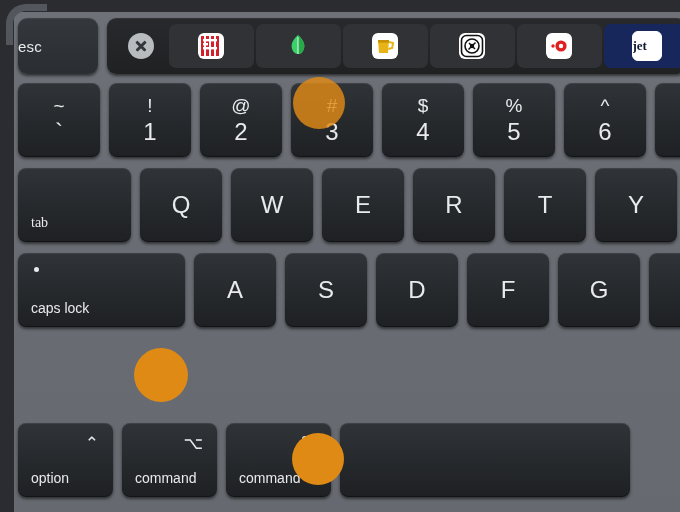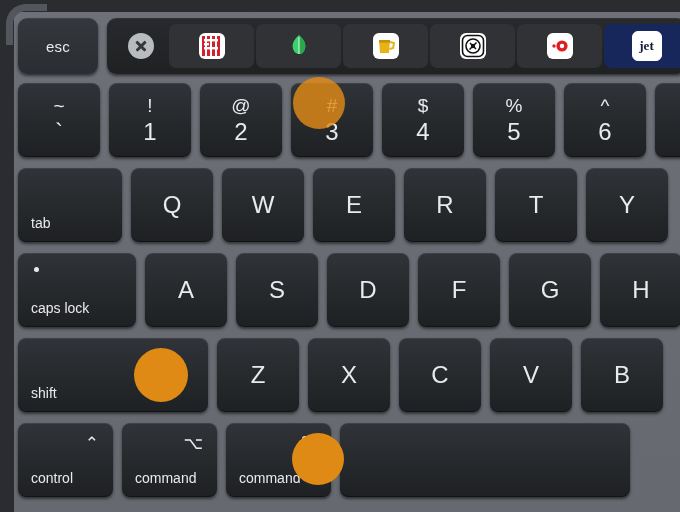--- a/index.html
+++ b/index.html
@@ -56,21 +56,20 @@
     z-index: 3;
   }
   .tb-esc {
     width: 80px;
     height: 56px;
     border-radius: 9px;
     background: linear-gradient(180deg, #34373b 0%, #2a2d31 100%);
     box-shadow: 0 2px 3px rgba(0,0,0,0.55), inset 0 1px 0 rgba(255,255,255,0.06);
     display: flex;
     align-items: center;
-    justify-content: center;
     color: #e9eaec;
     font-size: 15px;
     letter-spacing: 0.2px;
     flex: none;
   }
   .tb-strip {
     margin-left: 9px;
     flex: 1;
     height: 56px;
     border-radius: 9px;
@@ -117,21 +116,21 @@
     display: flex;
     align-items: center;
     justify-content: center;
   }
   .tb-app.accent { background: #17275c; }
   .tb-app .glyph {
     width: 28px; height: 28px;
     border-radius: 6px;
     display: flex;
     align-items: center;
-    justify-content: center;
+    justify-content: flex-start;
     overflow: hidden;
   }
 
   
   .row {
     position: absolute;
     display: flex;
     left: 18px;
   }
   .key {
@@ -328,21 +327,21 @@
     </div>
     <div class="key" style="width:82px;height:74px;">
       <div class="stack">
         
         
       </div>
     </div>
   </div>
 
   <div class="row" style="top:168px;">
-    <div class="key" style="width:104px;height:74px;">
+    <div class="key" style="width:113px;height:74px;font-family:Liberation Serif, serif;">
       <span class="bl">tab</span>
     </div>
     <div class="key" style="width:82px;height:74px;">
       <div class="center">Q</div>
     </div>
     <div class="key" style="width:82px;height:74px;">
       <div class="center">W</div>
     </div>
     <div class="key" style="width:82px;height:74px;">
       <div class="center">E</div>
@@ -352,21 +351,21 @@
     </div>
     <div class="key" style="width:82px;height:74px;">
       <div class="center">T</div>
     </div>
     <div class="key" style="width:82px;height:74px;">
       <div class="center">Y</div>
     </div>
   </div>
 
   <div class="row" style="top:253px;">
-    <div class="key" style="width:118px;height:74px;">
+    <div class="key" style="width:167px;height:74px;">
       <span class="dot"></span>
       <span class="bl">caps lock</span>
     </div>
     <div class="key" style="width:82px;height:74px;">
       <div class="center">A</div>
     </div>
     <div class="key" style="width:82px;height:74px;">
       <div class="center">S</div>
     </div>
     <div class="key" style="width:82px;height:74px;">
@@ -376,45 +375,25 @@
       <div class="center">F</div>
     </div>
     <div class="key" style="width:82px;height:74px;">
       <div class="center">G</div>
     </div>
     <div class="key" style="width:82px;height:74px;">
       <div class="center">H</div>
     </div>
   </div>
 
-  <div class="row" style="top:338px;">
-    <div class="key" style="width:190px;height:74px;">
-      <span class="bl">shift</span>
-    </div>
-    <div class="key" style="width:82px;height:74px;">
-      <div class="center">Z</div>
-    </div>
-    <div class="key" style="width:82px;height:74px;">
-      <div class="center">X</div>
-    </div>
-    <div class="key" style="width:82px;height:74px;">
-      <div class="center">C</div>
-    </div>
-    <div class="key" style="width:82px;height:74px;">
-      <div class="center">V</div>
-    </div>
-    <div class="key" style="width:82px;height:74px;">
-      <div class="center">B</div>
-    </div>
-  </div>
 
   <div class="row" style="top:423px;">
     <div class="key" style="width:95px;height:74px;">
       <span class="tr">⌃</span>
-      <span class="bl">control</span>
+      <span class="bl">option</span>
     </div>
     <div class="key" style="width:95px;height:74px;">
       <span class="tr">⌥</span>
       <span class="bl">command</span>
     </div>
     <div class="key" style="width:105px;height:74px;">
       <span class="tr">⌘</span>
       <span class="bl">command</span>
     </div>
     <div class="key" style="width:290px;height:74px;"></div>

